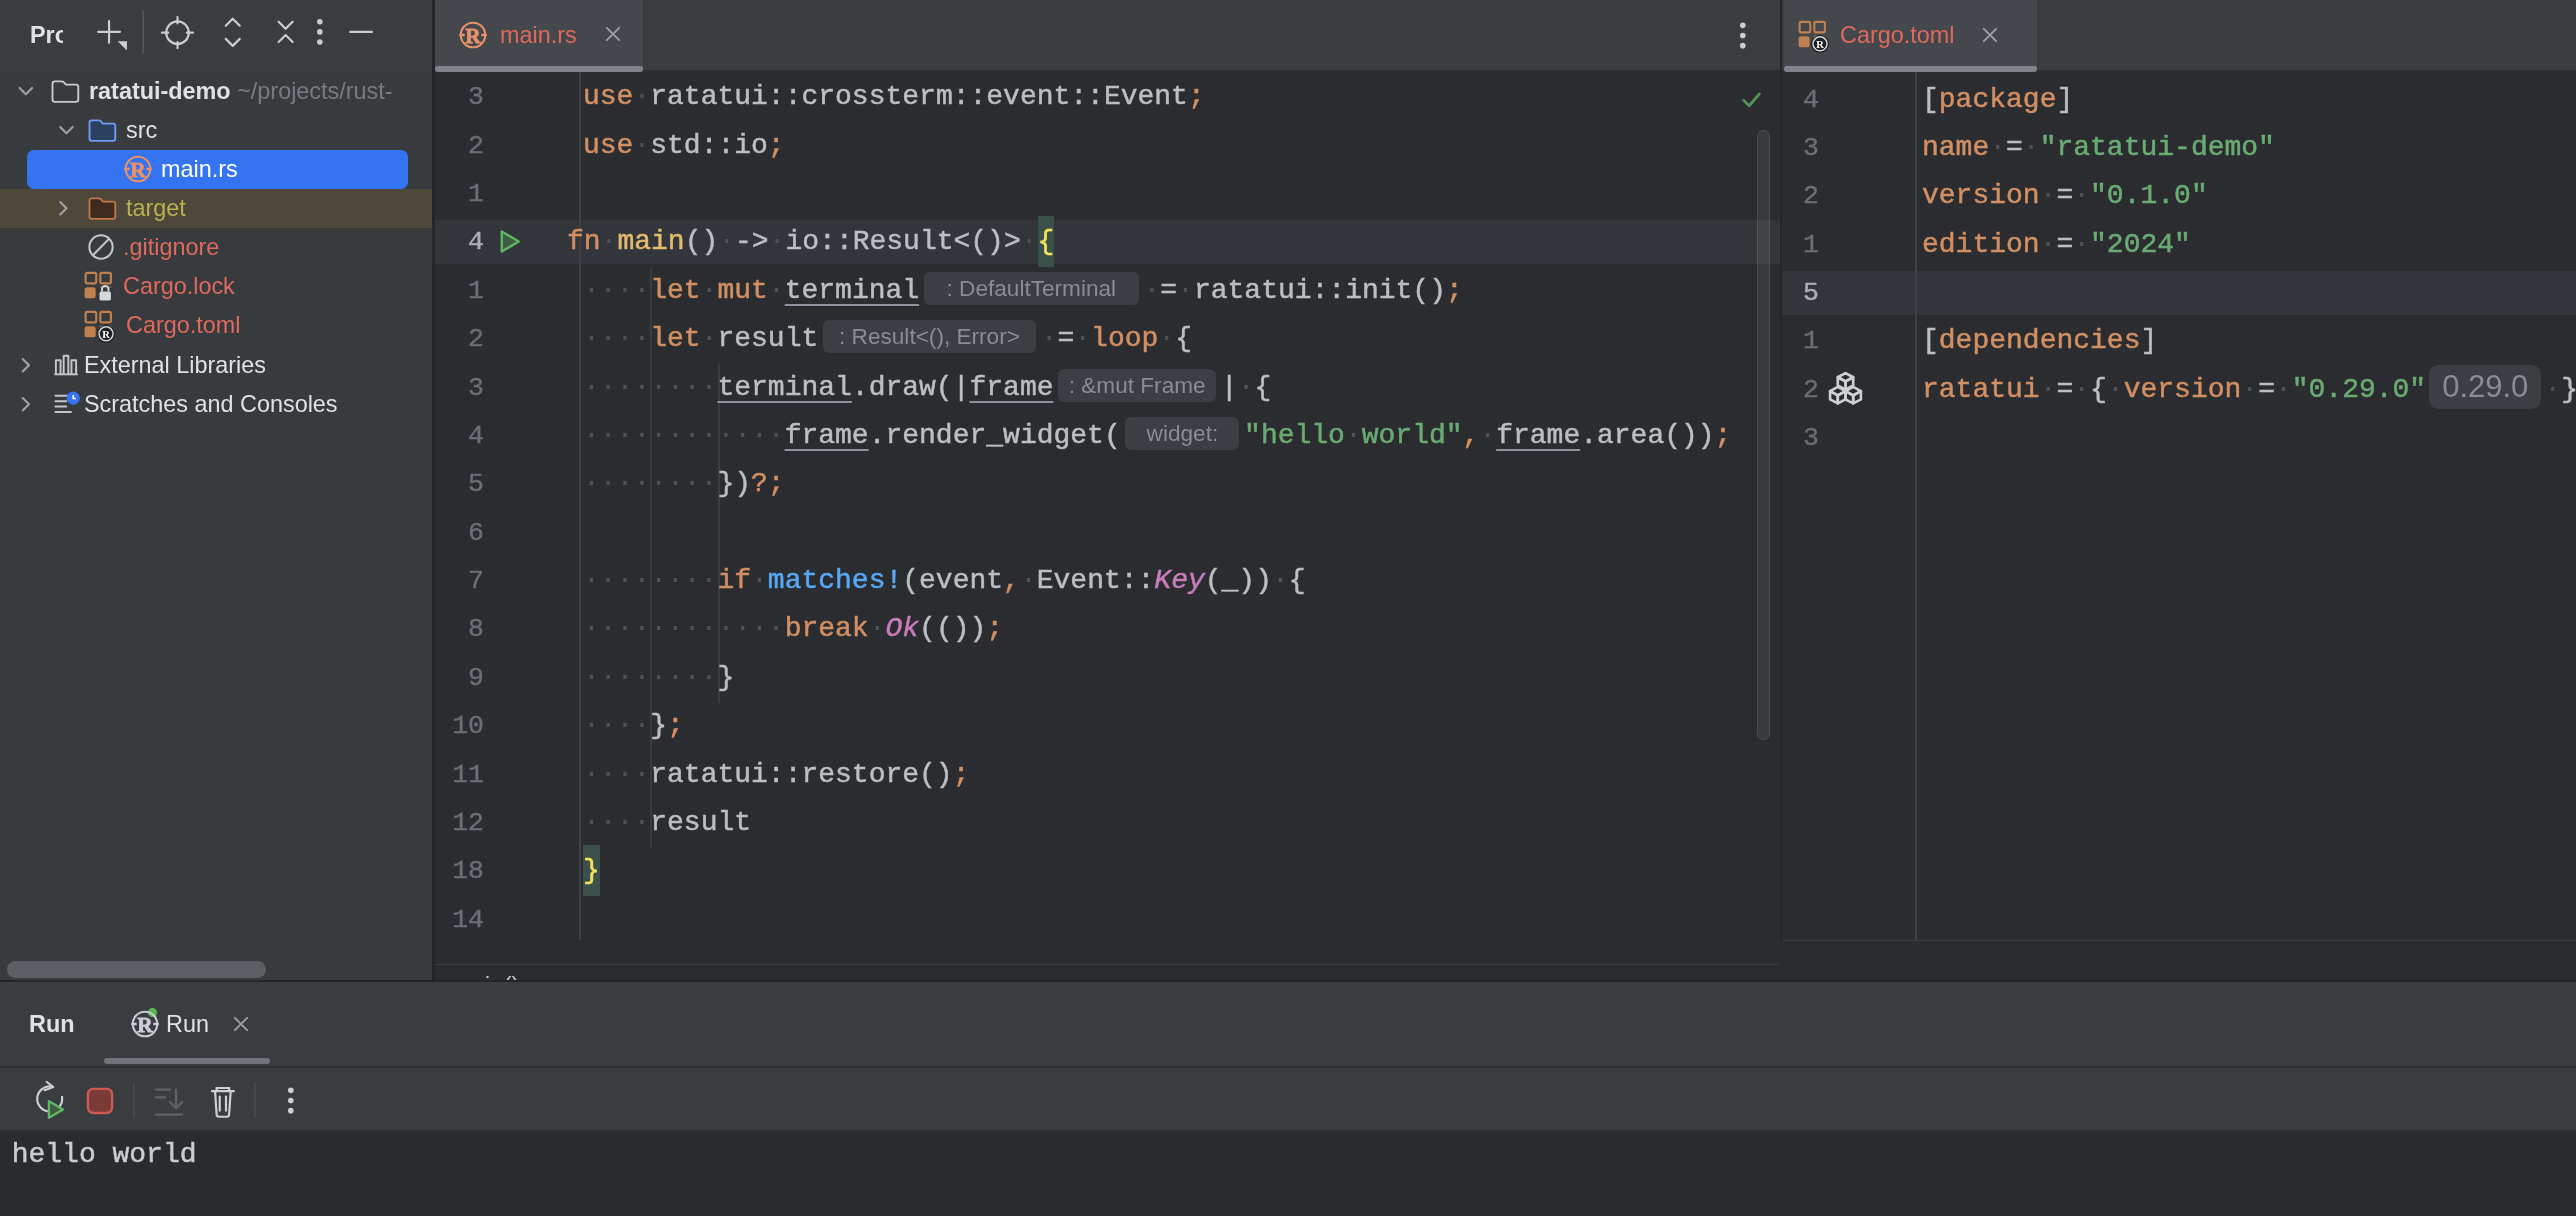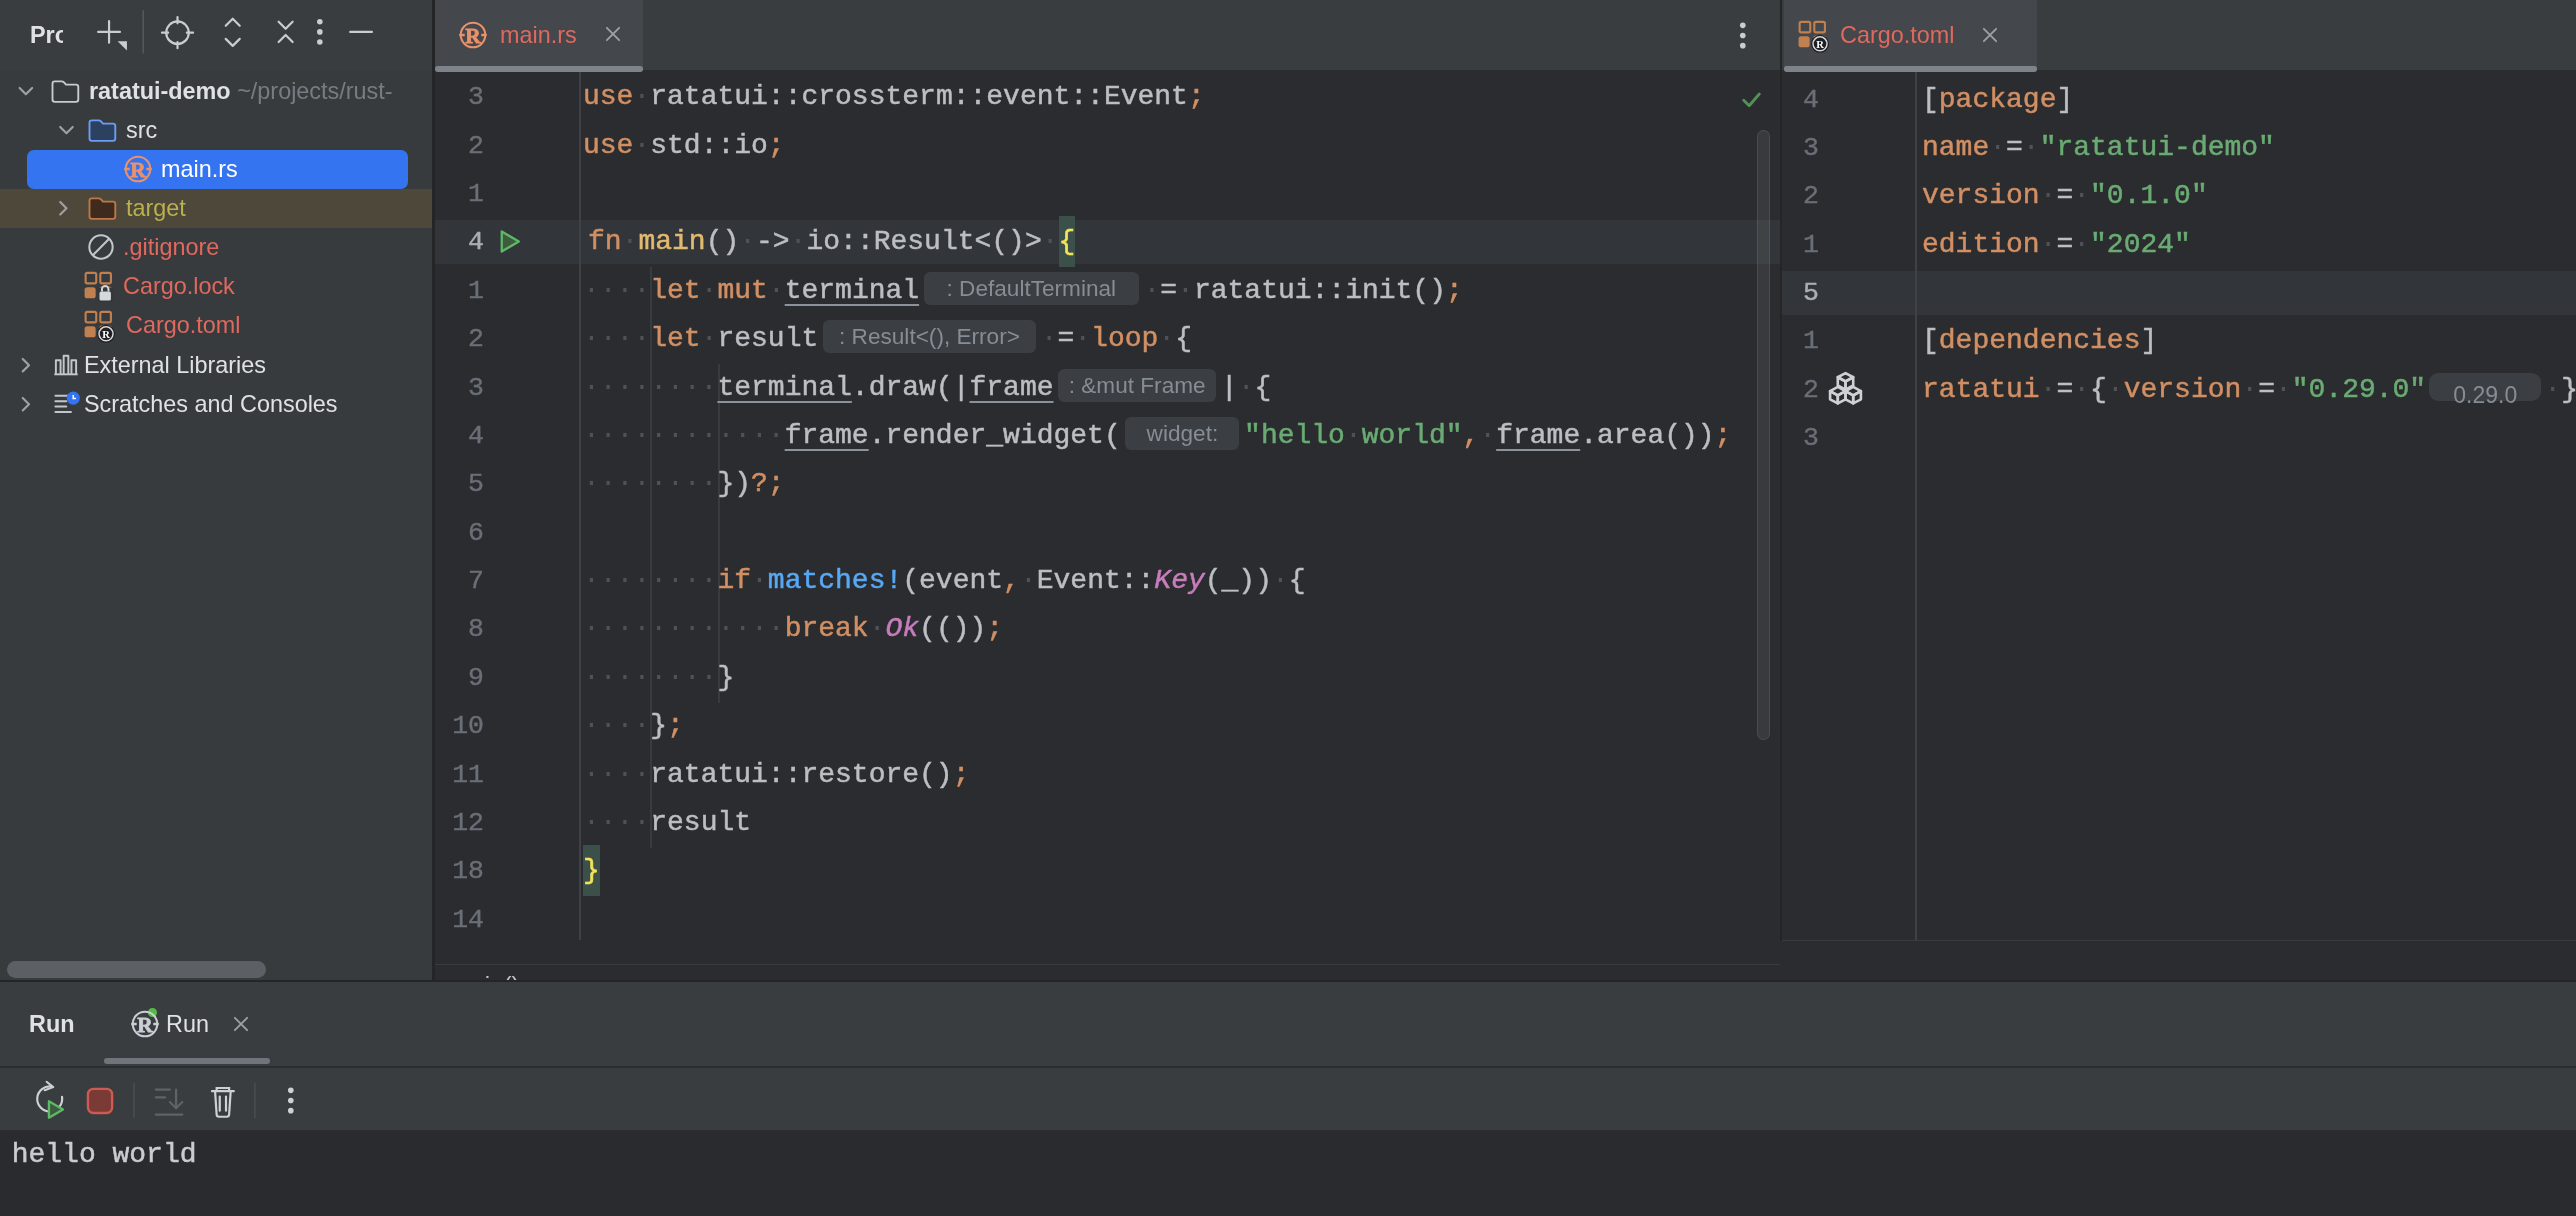--- a/index.html
+++ b/index.html
@@ -28,21 +28,21 @@
 .o { color:#D18F63; }
 .f { color:#E2BA6F; }
 .m { color:#57A8F5; }
 .v { color:#C77DBB; font-style:italic; }
 .s { color:#6AAB73; }
 .u { text-decoration:underline; text-decoration-color:#8B929C; text-underline-offset:5.5px; text-decoration-thickness:1.6px; }
 .b { color:#F5E25B; background:#3A5049; padding:10px 0; }
 .chip { -webkit-text-stroke:0 transparent; display:inline-block; height:33px; line-height:33px; border-radius:6.2px; background:#3B3E43;
   color:#878D94; font-family:"Liberation Sans",sans-serif; font-size:22.6px; text-align:center;
   margin:0 4.7px; vertical-align:middle; position:relative; top:-2.3px; }
-.chip.big { height:28px; line-height:44px; border-radius:9.4px; font-size:23px; margin:0 3.1px; }
+.chip.big { height:44px; line-height:44px; border-radius:9.4px; font-size:31px; margin:0 3.1px; }
 .iguide { position:absolute; width:1.6px; background:#383B3F; }
 
 .trow { position:absolute; left:0; width:432px; height:39px; line-height:39px; font-size:23.4px; color:#DFE1E5; white-space:pre; }
 
 .tab { position:absolute; top:0; height:70px; background:#44474B; }
 .tabline { position:absolute; top:66px; height:5.5px; border-radius:2.7px; background:#7E838B; }
 .tabtxt { position:absolute; font-size:23.4px; color:#E0695E; line-height:70px; }
 svg { position:absolute; overflow:visible; }
 .lbl { position:absolute; font-size:23.4px; color:#DFE1E5; }
 </style></head>
@@ -142,21 +142,21 @@
   <div class="curline" style="left:0;top:150px;width:1345px"></div>
   <div class="gutsep" style="left:144px;height:870px"></div>
   <div class="iguide" style="left:215px;top:197px;width:1.6px;height:581px"></div>
   <div class="iguide" style="left:283px;top:294px;width:1.6px;height:339px"></div>
   <div class="gnum" style="top:3.1px;right:1296px">3</div>
 <pre class="cl" style="top:3.1px;left:148px"><span class="k">use</span><i>·</i>ratatui::crossterm::event::Event<span class="o">;</span></pre>
 <div class="gnum" style="top:52px;right:1296px">2</div>
 <pre class="cl" style="top:52px;left:148px"><span class="k">use</span><i>·</i>std::io<span class="o">;</span></pre>
 <div class="gnum" style="top:100px;right:1296px">1</div>
 <div class="gnum cur" style="top:148px;right:1296px">4</div>
-<pre class="cl" style="top:148px;left:153px"><span class="k">fn</span><i>·</i><span class="f">main</span>()<i>·</i>-&gt;<i>·</i>io::Result&lt;()&gt;<i>·</i><span class="b">{</span></pre>
+<pre class="cl" style="top:148px;left:132px"><span class="k">fn</span><i>·</i><span class="f">main</span>()<i>·</i>-&gt;<i>·</i>io::Result&lt;()&gt;<i>·</i><span class="b">{</span></pre>
 <div class="gnum" style="top:197px;right:1296px">1</div>
 <pre class="cl" style="top:197px;left:148px"><i>····</i><span class="k">let</span><i>·</i><span class="k">mut</span><i>·</i><span class="u">terminal</span><span class="chip" style="width:215px">: DefaultTerminal</span><i>·</i>=<i>·</i>ratatui::init()<span class="o">;</span></pre>
 <div class="gnum" style="top:245px;right:1296px">2</div>
 <pre class="cl" style="top:245px;left:148px"><i>····</i><span class="k">let</span><i>·</i>result<span class="chip" style="width:213px">: Result&lt;(), Error&gt;</span><i>·</i>=<i>·</i><span class="k">loop</span><i>·</i>{</pre>
 <div class="gnum" style="top:294px;right:1296px">3</div>
 <pre class="cl" style="top:294px;left:148px"><i>········</i><span class="u">terminal</span>.draw(|<span class="u">frame</span><span class="chip" style="width:158px">: &amp;mut Frame</span>|<i>·</i>{</pre>
 <div class="gnum" style="top:342px;right:1296px">4</div>
 <pre class="cl" style="top:342px;left:148px"><i>············</i><span class="u">frame</span>.render_widget(<span class="chip" style="width:114px">widget:</span><span class="s">"hello</span><i>·</i><span class="s">world"</span><span class="o">,</span><i>·</i><span class="u">frame</span>.area())<span class="o">;</span></pre>
 <div class="gnum" style="top:390px;right:1296px">5</div>
 <pre class="cl" style="top:390px;left:148px"><i>········</i>})<span class="o">?;</span></pre>

